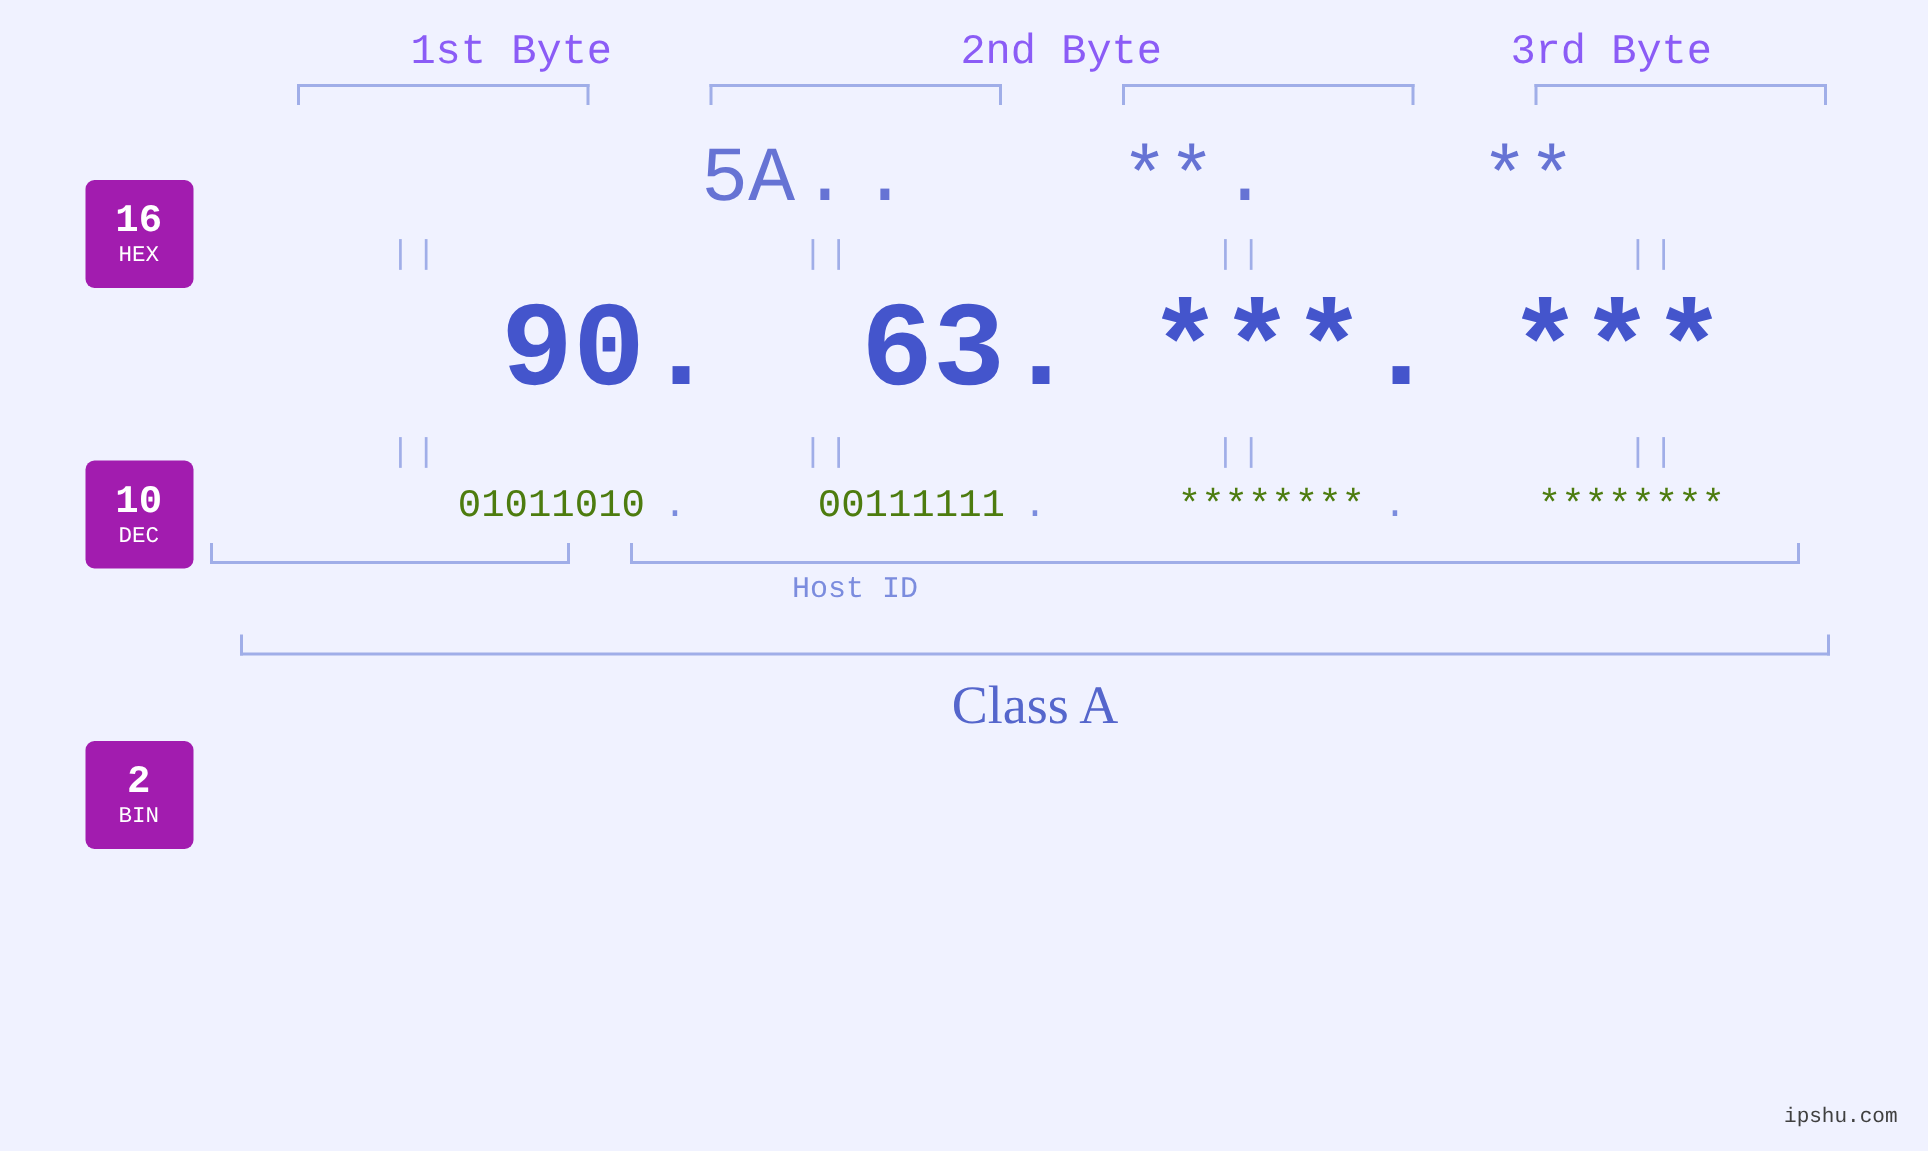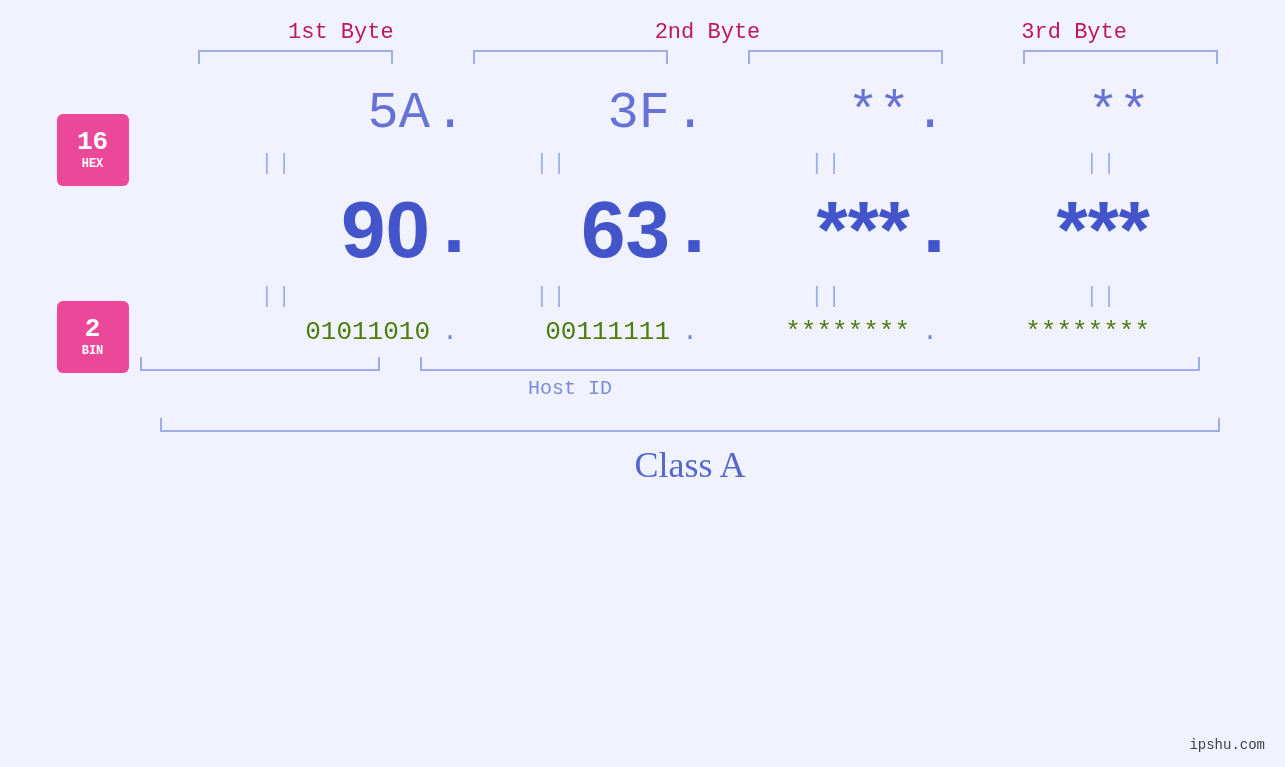--- a/index.html
+++ b/index.html
@@ -25,22 +25,22 @@
     
     .byte-headers {
       display: flex;
       width: 1100px;
       margin-left: 130px;
       margin-top: 20px;
       justify-content: space-around;
     }
 
     .byte-header {
-      font-size: 22px;
-      color: #be185d;
+      font-size: 28px;
+      color: #8b5cf6;
       text-align: center;
       width: 220px;
     }
 
     
     .brackets-row {
       display: flex;
       width: 1100px;
       margin-left: 130px;
       margin-top: 5px;
@@ -60,40 +60,40 @@
       display: flex;
       flex-direction: column;
       align-items: center;
       width: 140px;
       gap: 60px;
       padding-left: 45px;
       margin-top: 30px;
     }
 
     .badge {
-      background-color: #ec4899;
+      background-color: #a21caf;
       color: white;
       width: 72px;
       height: 72px;
       border-radius: 6px;
       display: flex;
       flex-direction: column;
       align-items: center;
       justify-content: center;
     }
 
     .badge-number {
       font-size: 26px;
       font-weight: bold;
       line-height: 1;
     }
 
     .badge-label {
-      font-size: 12px;
-      font-weight: bold;
+      font-size: 15px;
+      font-weight: normal;
       margin-top: 2px;
     }
 
     .cell {
       width: 220px;
       text-align: center;
     }
 
     
     .hex-row .cell-value {
@@ -122,21 +122,21 @@
       text-align: center;
       font-size: 22px;
       color: #a0aee8;
       letter-spacing: 4px;
     }
 
     
     .dec-row .cell-value {
       font-size: 80px;
       color: #4455cc;
-      font-family: Liberation Sans, sans-serif;
+      font-family: Liberation Mono, monospace;
       font-weight: bold;
     }
 
     .dec-dot {
       font-size: 80px;
       color: #4455cc;
       font-weight: bold;
     }
 
     
@@ -198,35 +198,36 @@
   </div>
 
   <div style="display:flex; width:1285px; margin-top:20px;">
 
     <div class="badges-col">
       <div class="badge">
         <span class="badge-number">16</span>
         <span class="badge-label">HEX</span>
       </div>
       <div class="badge" style="margin-top:55px;">
+        <span class="badge-number">10</span>
+        <span class="badge-label">DEC</span>
+      </div>
+      <div class="badge" style="margin-top:55px;">
         <span class="badge-number">2</span>
         <span class="badge-label">BIN</span>
       </div>
     </div>
 
     <div style="display:flex; flex-direction:column; flex:1; padding-right:20px;">
 
       <div class="row-with-dots hex-row">
         <div class="row-cell">
           <span class="cell-value">5A</span>
         </div>
         <div class="sep"><span class="dot-sep">.</span></div>
-        <div class="row-cell">
-          <span class="cell-value">3F</span>
-        </div>
         <div class="sep"><span class="dot-sep">.</span></div>
         <div class="row-cell">
           <span class="cell-value">**</span>
         </div>
         <div class="sep"><span class="dot-sep">.</span></div>
         <div class="row-cell">
           <span class="cell-value">**</span>
         </div>
       </div>
 

